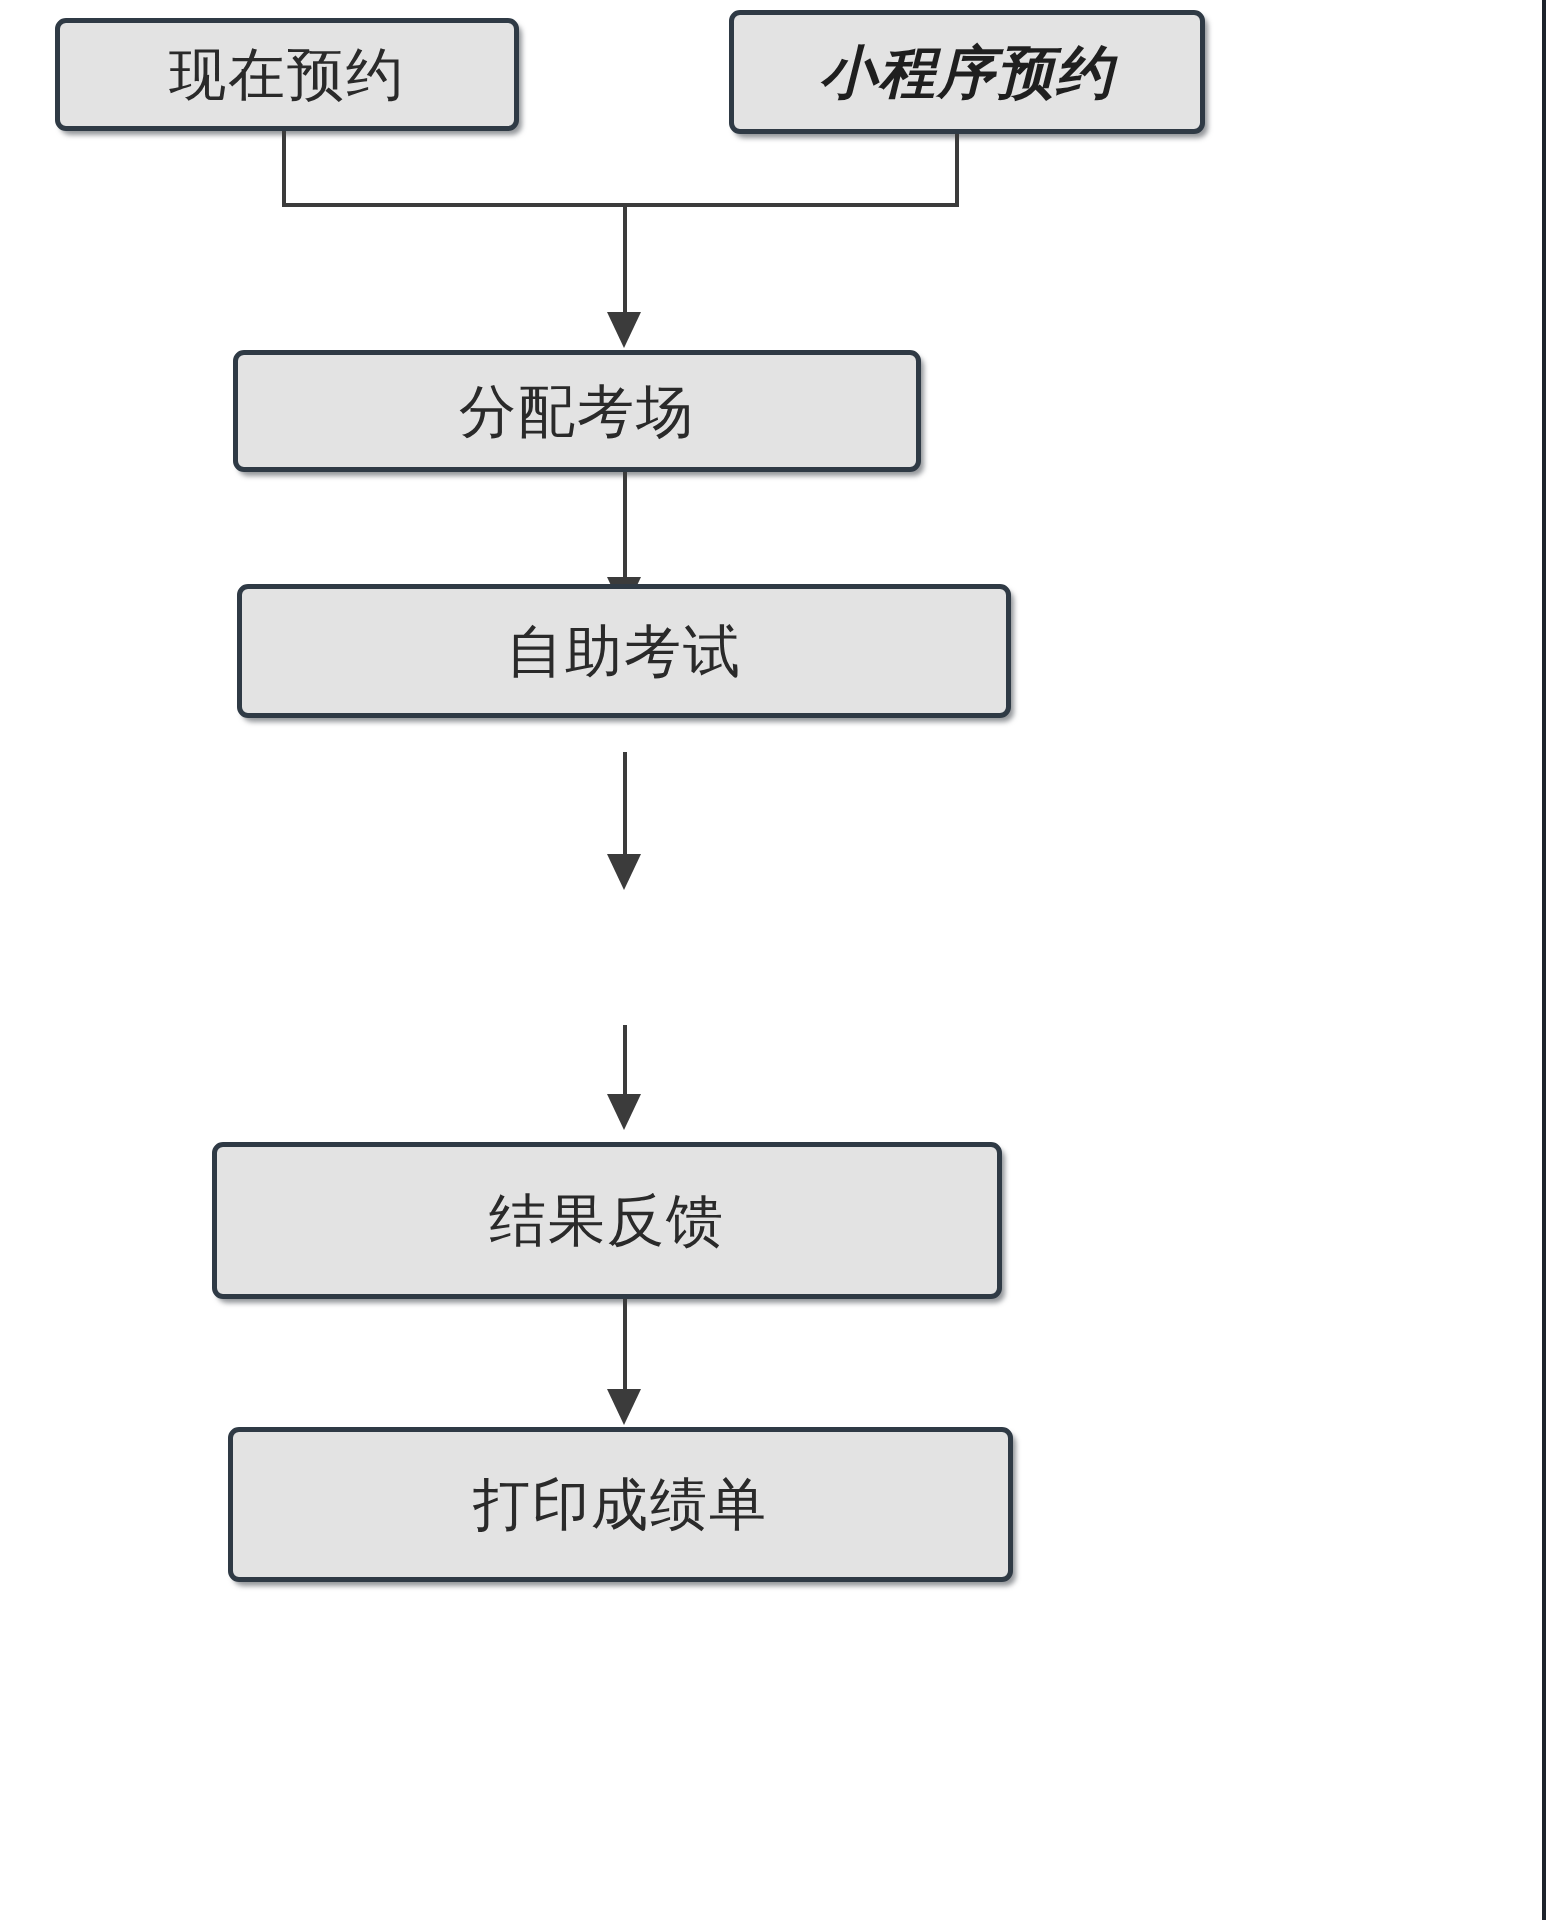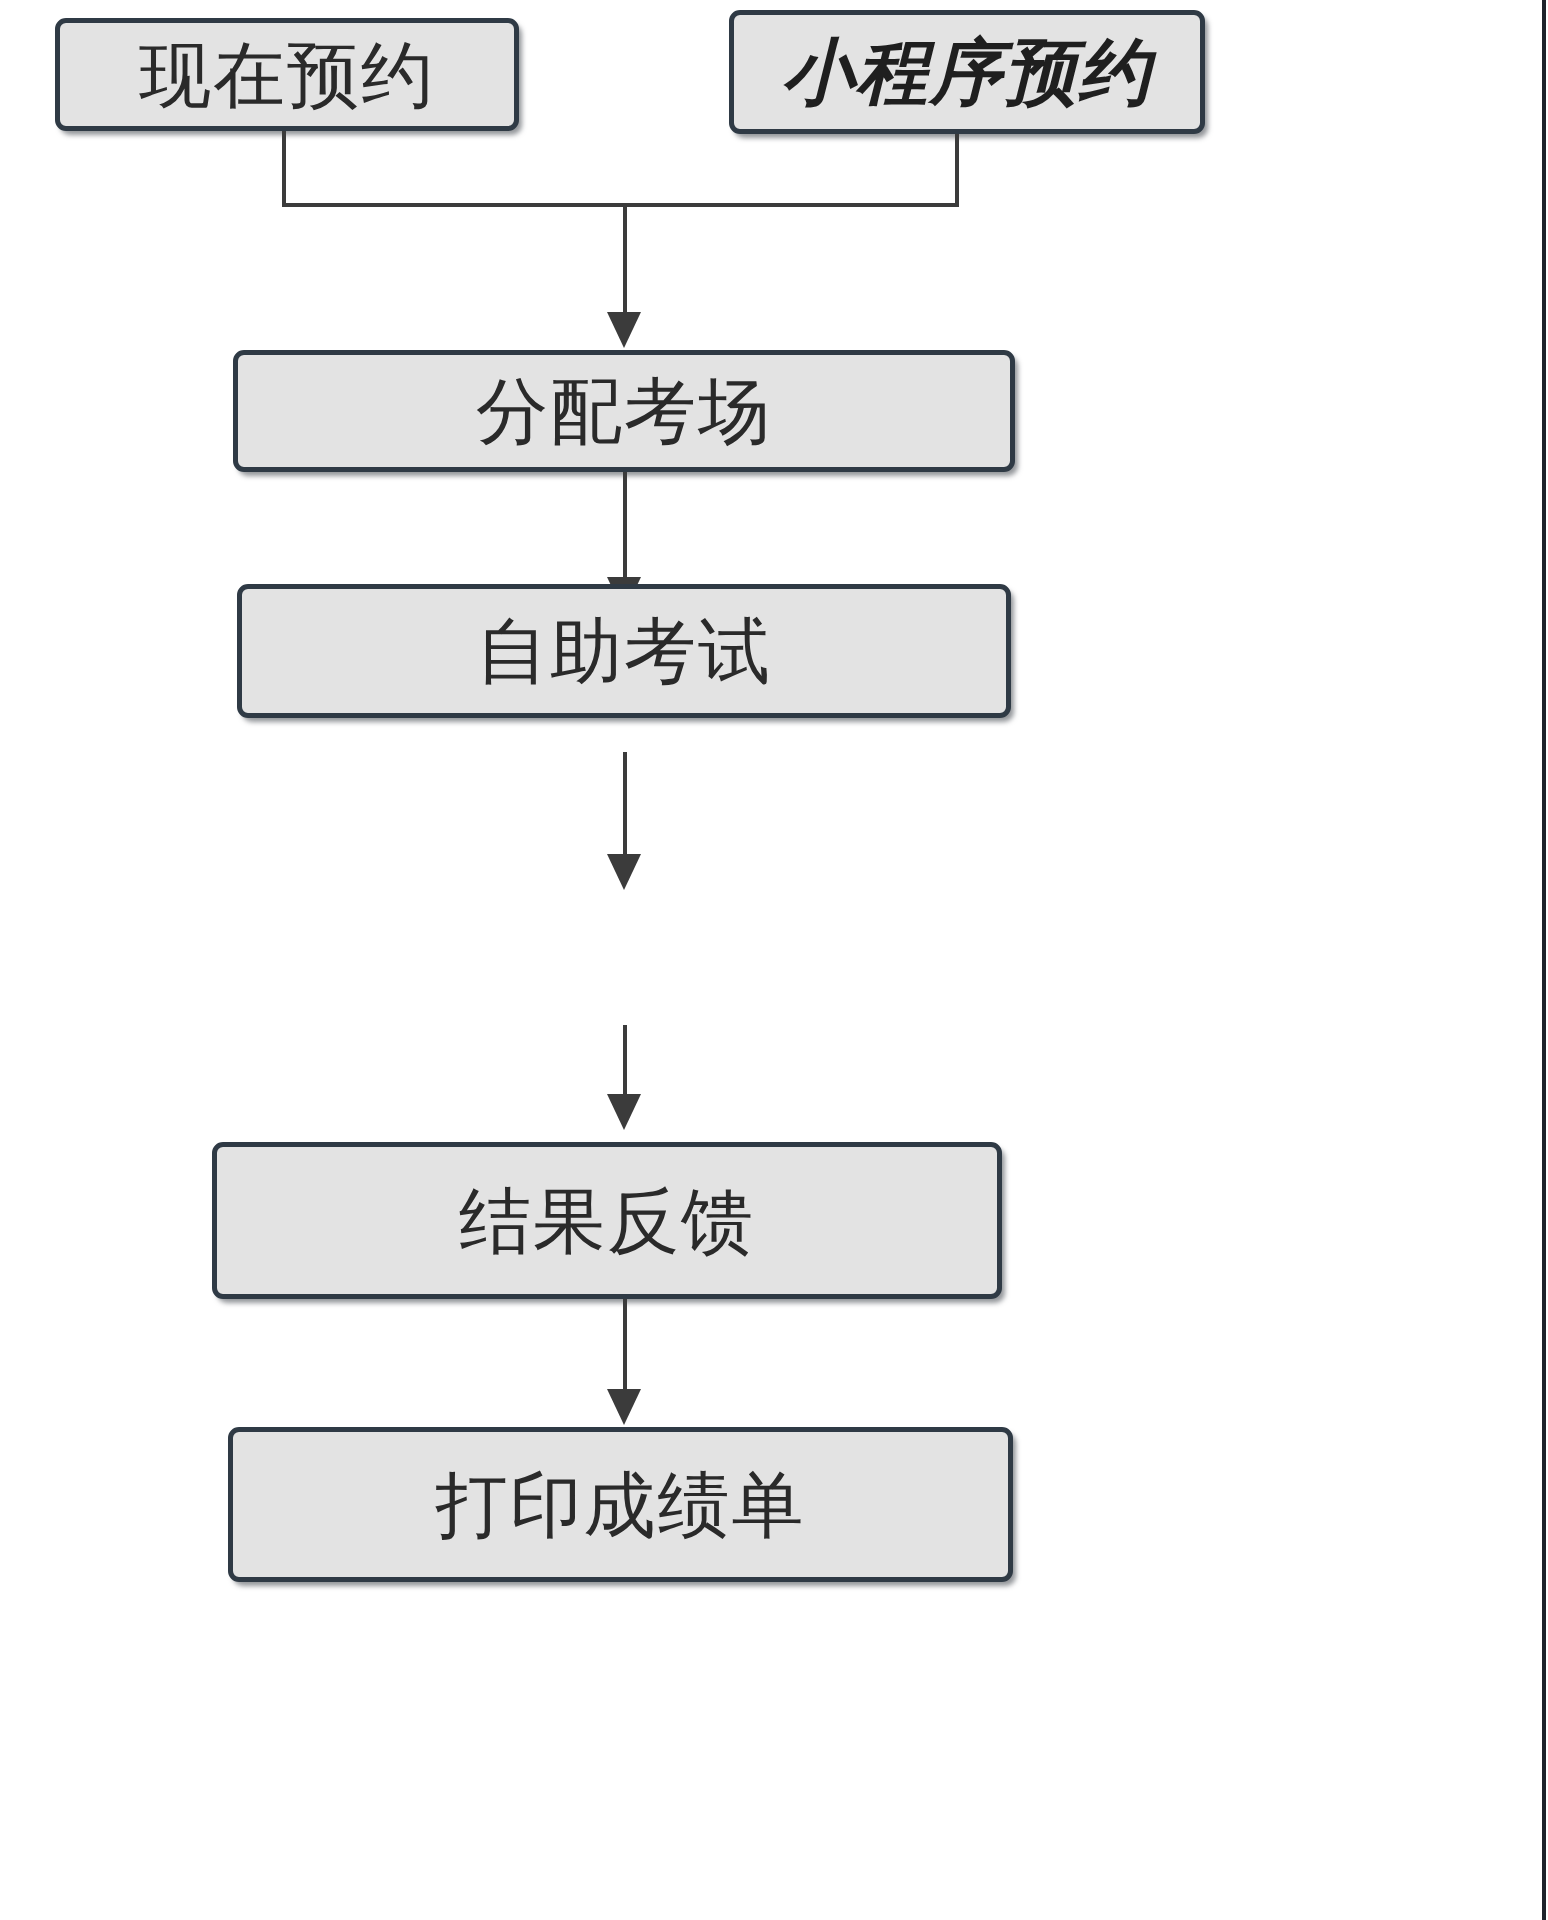--- a/index.html
+++ b/index.html
@@ -35,35 +35,35 @@
     background: #e3e3e3;
     border: 5px solid #2f3a45;
     border-radius: 11px;
     display: flex;
     align-items: center;
     justify-content: center;
     box-shadow: 4px 5px 5px -1px rgba(60,65,72,0.55);
   }
   .node .label {
     color: #2a2a2a;
-    font-size: 72px;
+    font-size: 57px;
     line-height: 1;
     letter-spacing: 2px;
     white-space: nowrap;
     font-weight: 400;
   }
   .node.bold .label {
     font-weight: bold;
     color: #1f1f1f;
   }
 
   
   #node-now      { left: 55px;  top: 18px;   width: 464px; height: 113px; }
   #node-mini     { left: 729px; top: 10px;   width: 476px; height: 124px; font-style: italic; }
-  #node-assign   { left: 233px; top: 350px;  width: 782px; height: 122px; }
+  #node-assign   { left: 233px; top: 350px;  width: 688px; height: 122px; }
   #node-exam     { left: 237px; top: 584px;  width: 774px; height: 134px; }
   #node-upload   { left: 228px; top: 900px;  width: 790px; height: 125px; }
   #node-feedback { left: 212px; top: 1142px; width: 790px; height: 157px; }
   #node-print    { left: 228px; top: 1427px; width: 785px; height: 155px; }
 
   
   .line-v {
     position: absolute;
     width: 4px;
     background: #3b3b3b;

